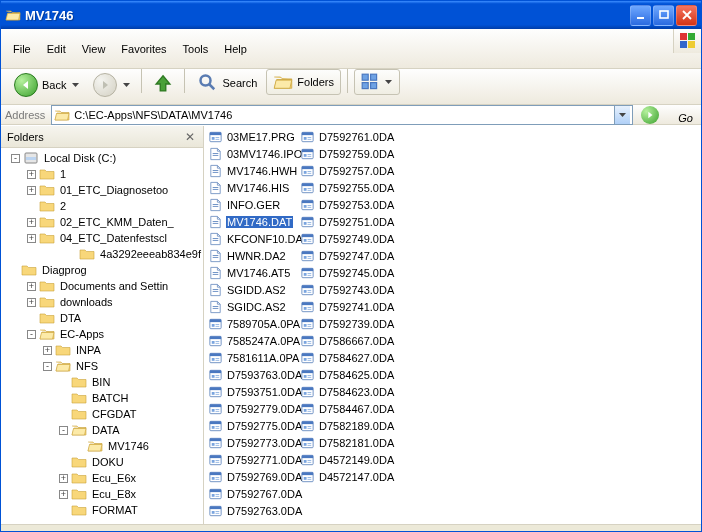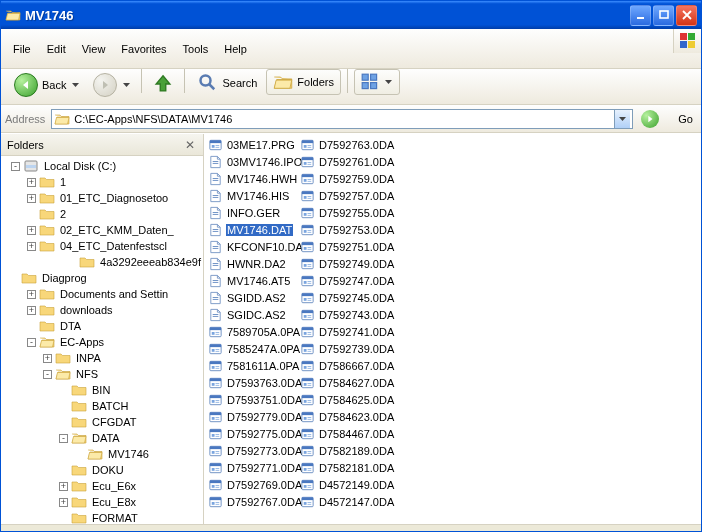--- a/index.html
+++ b/index.html
@@ -23,27 +23,27 @@
 .tbtn { display: flex; align-items: center; gap: 4px; padding: 3px 6px; border-radius: 3px; border:1px solid transparent; }
 .tbtn.icononly { padding: 3px; }
 .tbtn.box { border:1px solid #c6c3b3; background: linear-gradient(to bottom, #fdfdfc, #f0eee3); }
 .sep { width: 1px; height: 24px; background: #c6c3b3; margin: 0 4px; }
 .circle { width: 24px; height: 24px; border-radius: 50%; display:flex; align-items:center; justify-content:center; }
 .circle.green { background: radial-gradient(circle at 30% 30%, #b6f19e, #3aa02c); border:1px solid #2a7a1f; }
 .circle.gray { background: radial-gradient(circle at 30% 30%, #f4f4f0, #d4d1c3); border:1px solid #b6b3a3; }
 .dd { width:10px; display:flex; justify-content:center; }
 .dd svg { width:7px; height:4px; }
 
-.addrbar { height: 28px; background: linear-gradient(to bottom,#fefefe,#eeeade); display: flex; align-items: center; padding: 0 4px; border-bottom: 1px solid #d6d2c2; gap: 4px; }
+.addrbar { height: 20px; background: linear-gradient(to bottom,#fefefe,#eeeade); display: flex; align-items: center; padding: 0 4px; border-bottom: 1px solid #d6d2c2; gap: 4px; }
 .addrbar .lbl { color: #7b7b7b; padding-right: 2px; }
 .addrinput { flex: 1; height: 20px; background: #fff; border: 1px solid #7f9db9; display: flex; align-items: center; padding: 0 2px; }
 .addrinput .foldericon { width: 16px; height: 14px; margin-right: 4px; }
 .addrinput .txt { flex: 1; }
 .addrinput .ddbtn { width: 16px; height: 18px; background: linear-gradient(to bottom,#e7f1fd,#b0d0f7); border-left:1px solid #7f9db9; display:flex; align-items:center; justify-content:center; }
-.gobtn { display:flex; align-items:center; gap:19px; padding: 0 4px; }
+.gobtn { display:flex; align-items:flex-end; gap:19px; padding: 0 4px; font-style: italic; }
 .gobtn .gocircle { width:18px; height:18px; border-radius:50%; background: radial-gradient(circle at 30% 30%, #b6f19e, #3aa02c); display:flex; align-items:center; justify-content:center; }
 
 .body { flex: 1; display: flex; background: #fff; overflow:hidden; border-top:1px solid #fff; }
 .folderspane { width: 203px; border-right: 1px solid #d6d2c2; display: flex; flex-direction: column; background:#fff; }
 .folderspane .hdr { height: 22px; background: linear-gradient(to bottom,#f6f5ef,#eae7d9); display: flex; align-items: center; justify-content: space-between; padding: 0 6px; border-bottom: 1px solid #d6d2c2; }
 .folderspane .hdr .x { width:14px; height:14px; display:flex; align-items:center; justify-content:center; color:#666; font-size:12px; }
 .tree { flex:1; overflow: hidden; padding: 2px 0; background:#fff; }
 .tn { display: flex; align-items: center; height: 16px; white-space: nowrap; line-height:16px; }
 .tn .exp { width:9px; height:9px; border:1px solid #888; background:#fff; display:flex; align-items:center; justify-content:center; font-size:9px; line-height:7px; margin-right:3px; color:#444; flex:none; }
 .tn .exp.none { border:none; background:none; }

